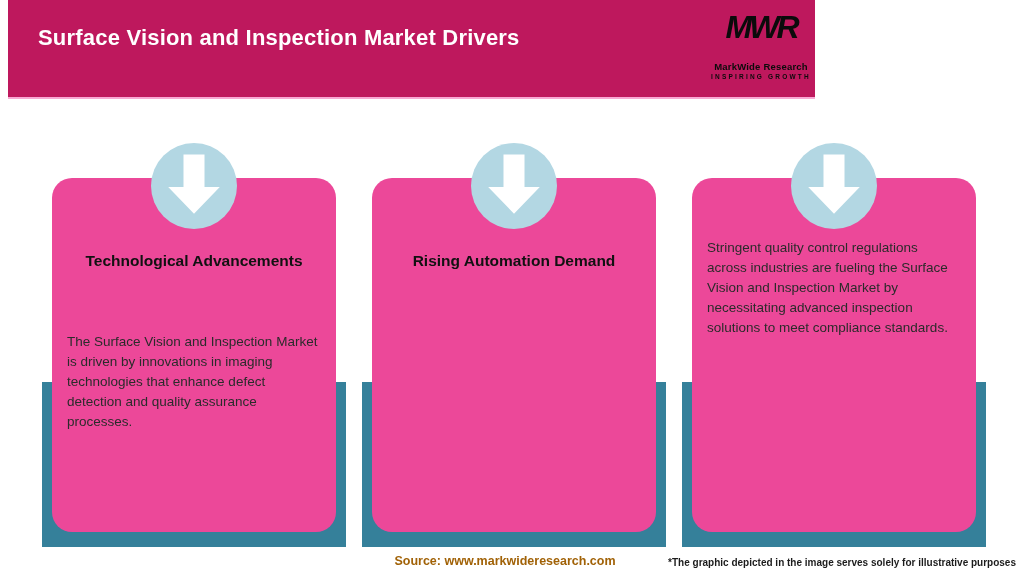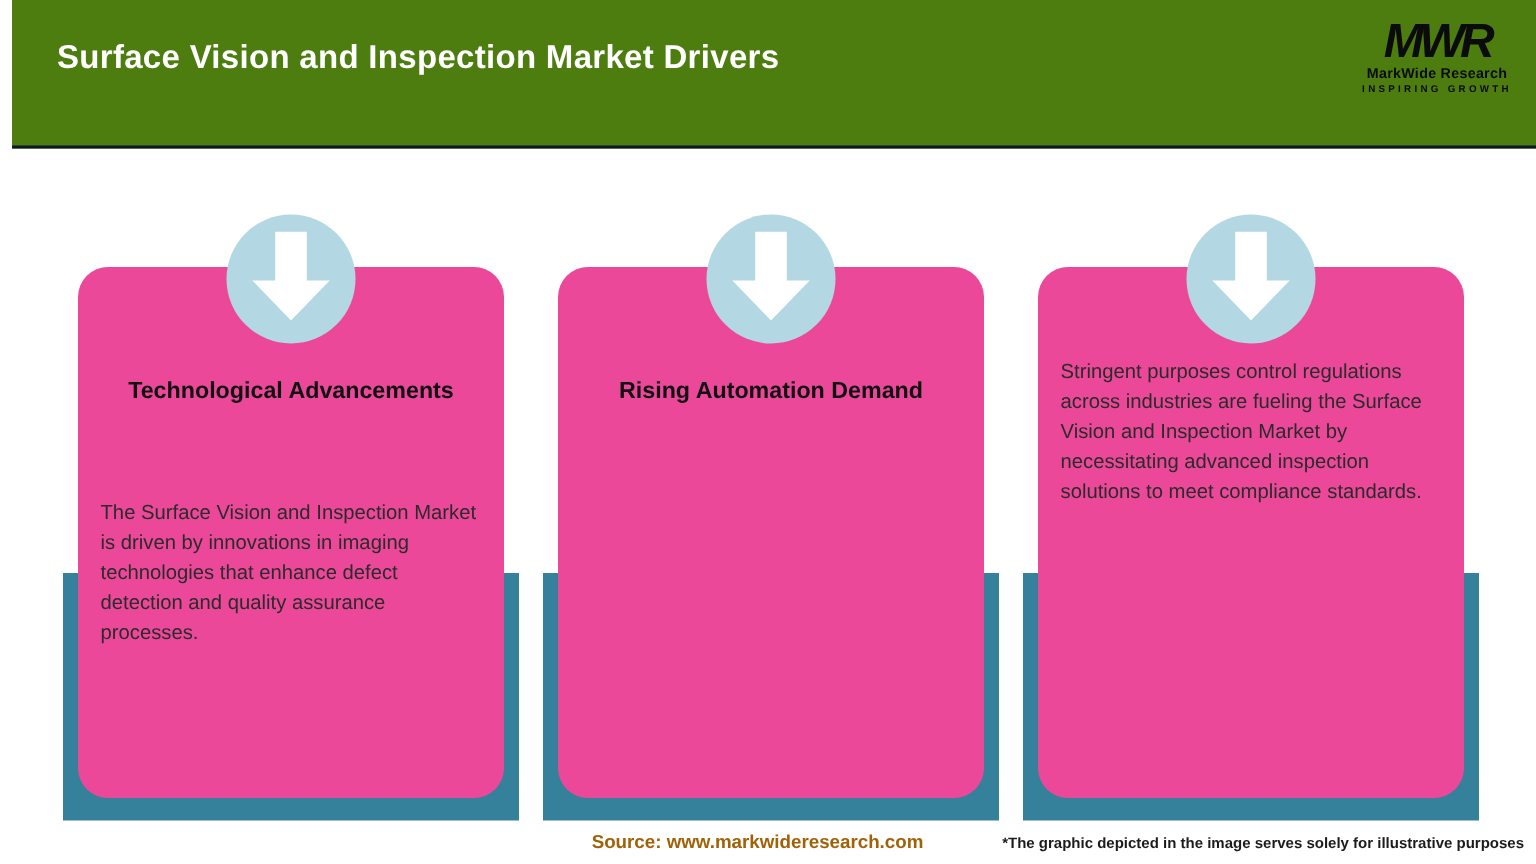--- a/index.html
+++ b/index.html
@@ -8,51 +8,51 @@
     background: #ffffff;
     font-family: "Liberation Sans", "DejaVu Sans", sans-serif;
     overflow: hidden;
     position: relative;
   }
 
   
   .header-bar {
     position: absolute;
     left: 8px; top: 0;
-    width: 1016px; height: 99px;
-    background: #4d7c0f;
-    border-bottom: 2px solid #0f172a;
+    width: 807px; height: 99px;
+    background: #be185d;
+    border-bottom: 2px solid #f9a8d4;
   }
   .page-title {
     position: absolute;
     left: 30px; top: 25px;
     color: #ffffff;
     font-size: 22px;
     font-weight: bold;
     letter-spacing: 0.2px;
   }
   .logo {
     position: absolute;
-    right: 14px; top: 11px;
+    right: 2px; top: 11px;
     width: 104px;
     text-align: center;
     color: #0b0b0b;
     line-height: 1;
   }
   .logo-monogram {
     font-size: 32px;
     font-weight: bold;
     font-style: italic;
     letter-spacing: -3px;
     line-height: 1;
   }
   .logo-name {
     font-size: 9.5px;
     font-weight: bold;
-    margin-top: 2px;
+    margin-top: 19px;
     letter-spacing: 0.2px;
   }
   .logo-tagline {
     font-size: 6.5px;
     font-weight: bold;
     letter-spacing: 2.2px;
     margin-top: 2px;
   }
 
   
@@ -157,21 +157,21 @@
   <div class="arrow-circle">
     <svg viewBox="0 0 90 90">
       <polygon points="34,12 56,12 56,46 72,46 45,74 18,46 34,46" fill="#ffffff"></polygon>
     </svg>
   </div>
 </div>
 
 <div class="card-group g2">
   <div class="teal-back"></div>
   <div class="card">
-    <div class="card-body">Stringent purposes control regulations across industries are fueling the Surface Vision and Inspection Market by necessitating advanced inspection solutions to meet compliance standards.</div>
+    <div class="card-body">Stringent quality control regulations across industries are fueling the Surface Vision and Inspection Market by necessitating advanced inspection solutions to meet compliance standards.</div>
   </div>
   <div class="arrow-circle">
     <svg viewBox="0 0 90 90">
       <polygon points="34,12 56,12 56,46 72,46 45,74 18,46 34,46" fill="#ffffff"></polygon>
     </svg>
   </div>
 </div>
 
 <div class="source-text">Source: www.markwideresearch.com</div>
 <div class="disclaimer-text">*The graphic depicted in the image serves solely for illustrative purposes</div>

